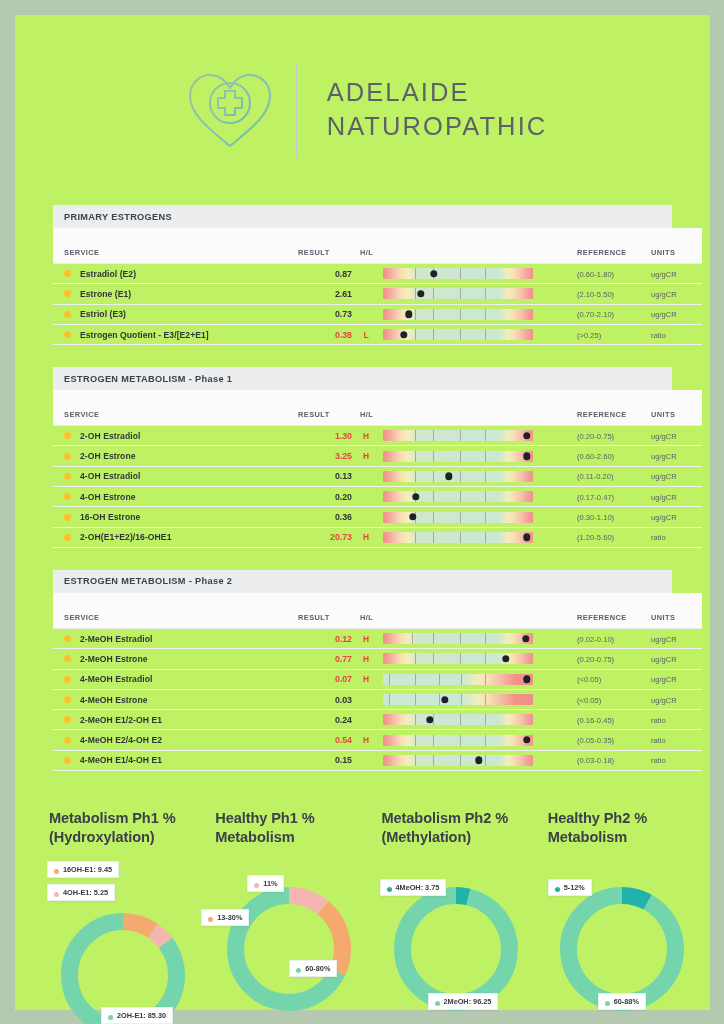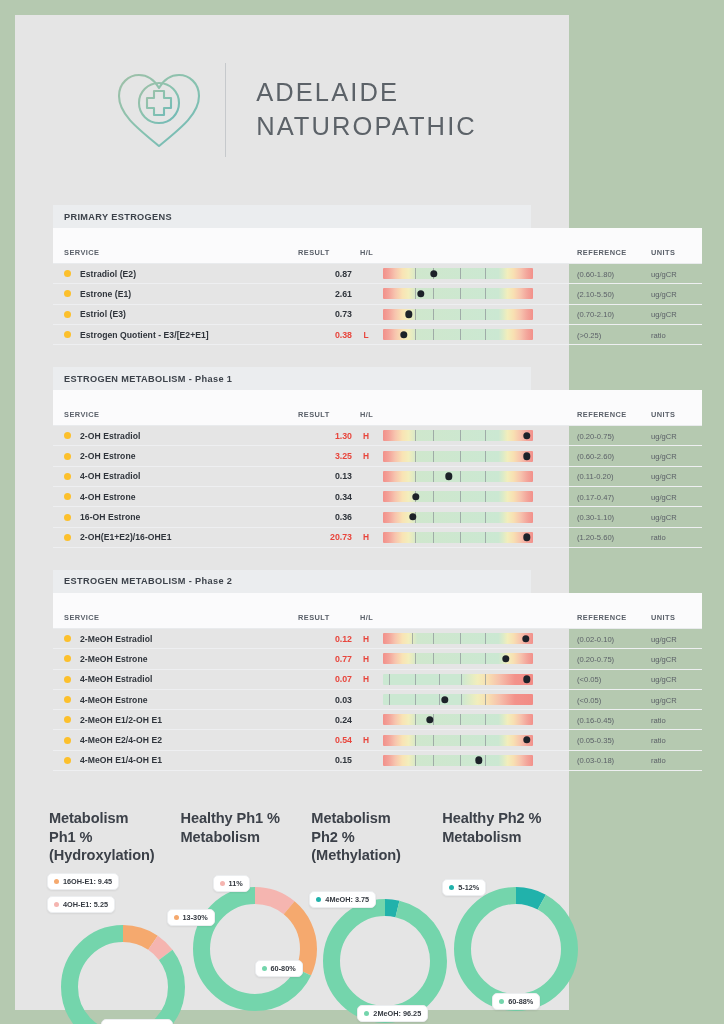--- a/index.html
+++ b/index.html
@@ -14,23 +14,23 @@
   body {
     background: #b5c9b0;
     font-family: "Liberation Sans", "DejaVu Sans", sans-serif;
     -webkit-font-smoothing: antialiased;
   }
 
   .page {
     position: absolute;
     left: 15px;
     top: 15px;
-    width: 554px;
+    width: 695px;
     height: 995px;
-    background: #e5e5e5;
+    background: #bef264;
   }
 
   
   .header {
     height: 190px;
     display: flex;
     align-items: center;
     justify-content: center;
     gap: 0px;
   }
@@ -218,25 +218,25 @@
     white-space: pre-line;
   }
   .chart-legend-top {
     display: flex;
     gap: 6px;
     padding: 8px 4px 0 4px;
     flex-wrap: wrap;
   }
   .chip {
     display: inline-flex;
-    align-items: center;
+    align-items: flex-end;
     gap: 4px;
     background: #ffffff;
     border: 1px solid #eceef0;
-    border-radius: 5px;
+    border-radius: 0;
     padding: 3px 6px;
     font-size: 7.3px;
     font-weight: bold;
     color: #343940;
     white-space: nowrap;
     box-shadow: 0 1px 2px rgba(0,0,0,.07);
   }
   .chip i {
     width: 5px; height: 5px;
     border-radius: 50%;
@@ -481,21 +481,21 @@
               <td class="c-ref"><span class="ref-val">(0.11-0.20)</span></td>
               <td class="c-units"><span class="units-val">ug/gCR</span></td>
             </tr>
             <tr>
               <td class="c-service">
                 <span class="service-cell">
                   <span class="dot-marker"></span>
                   <span class="service-name">4-OH Estrone</span>
                 </span>
               </td>
-              <td class="c-result"><span class="result-val">0.34</span></td>
+              <td class="c-result"><span class="result-val">0.20</span></td>
               <td class="c-hl">
                 <span class="hl-flag"></span>
               </td>
               <td class="c-bar">
                 <div class="bar-wrap">
                   <div class="bar-track normal"></div>
                   <div class="bar-tick" style="left: 21%;"></div>
                   <div class="bar-tick" style="left: 33%;"></div>
                   <div class="bar-tick" style="left: 51%;"></div>
                   <div class="bar-tick" style="left: 68%;"></div>

